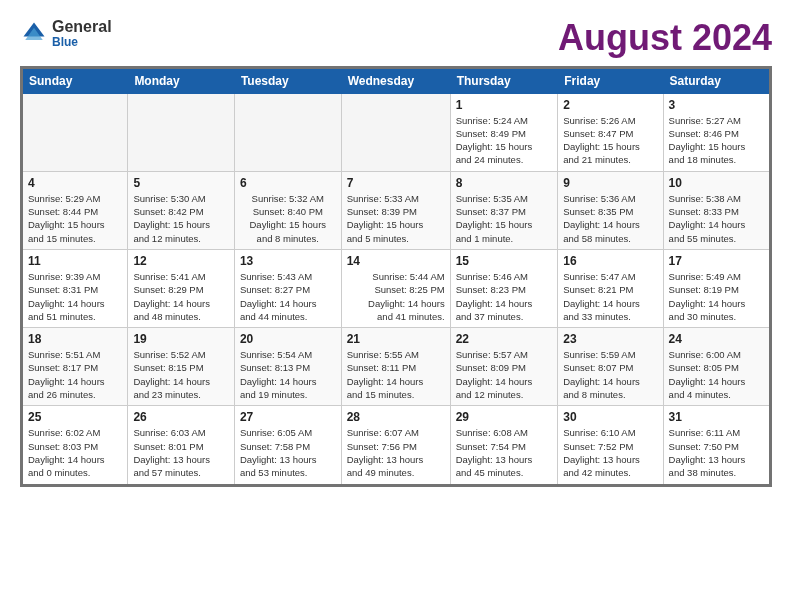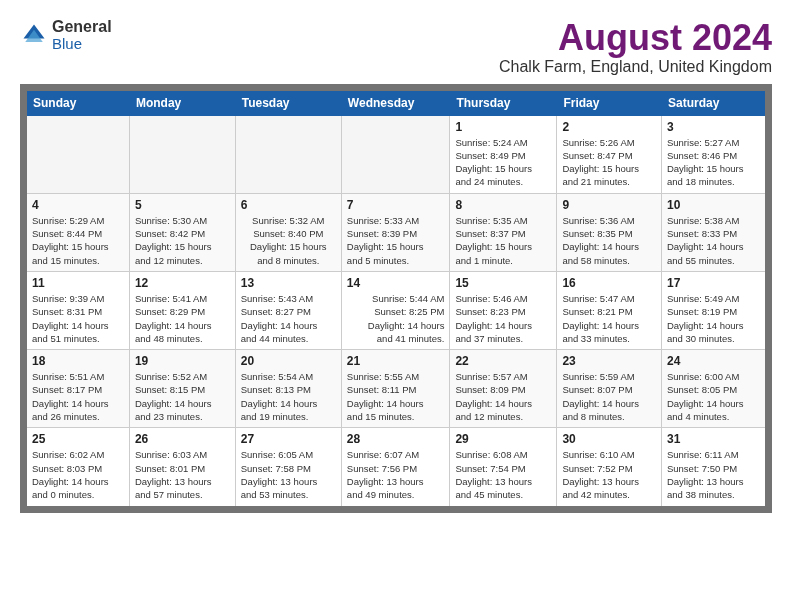--- a/index.html
+++ b/index.html
@@ -29,22 +29,22 @@
       display: flex;
       flex-direction: column;
       line-height: 1.1;
     }
     .logo-general {
       font-size: 16px;
       font-weight: bold;
       color: #333;
     }
     .logo-blue {
-      font-size: 15px;
-      font-weight: normal;
+      font-size: 12px;
+      font-weight: bold;
       color: #1a5fa8;
     }
     .logo-icon {
       width: 28px;
       height: 28px;
     }
     .title-area {
       text-align: right;
     }
     .main-title {
@@ -53,21 +53,21 @@
       color: #701a75;
       line-height: 1.1;
     }
     .subtitle {
       font-size: 16px;
       color: #333;
     }
     .calendar {
       width: 100%;
       border-collapse: collapse;
-      border: 7px solid #737373;
+      border: 3px solid #737373;
     }
     .calendar th {
       background-color: #1a5fa8;
       color: #fff;
       font-size: 12px;
       font-weight: bold;
       padding: 5px 6px;
       text-align: left;
       border: 1px solid #1a5fa8;
     }
@@ -113,21 +113,20 @@
         <polygon points="16,4 28,20 4,20" fill="#1a5fa8"></polygon>
         <polygon points="16,10 26,24 6,24" fill="#4a9fd4" opacity="0.7"></polygon>
       </svg>
       <div class="logo-text">
         <span class="logo-general">General</span>
         <span class="logo-blue">Blue</span>
       </div>
     </div>
     <div class="title-area">
       <div class="main-title">August 2024</div>
-      <div class="subtitle">Chalk Farm, England, United Kingdom</div>
     </div>
   </div>
 
   <table class="calendar">
     <thead>
       <tr>
         <th>Sunday</th>
         <th>Monday</th>
         <th>Tuesday</th>
         <th>Wednesday</th>

